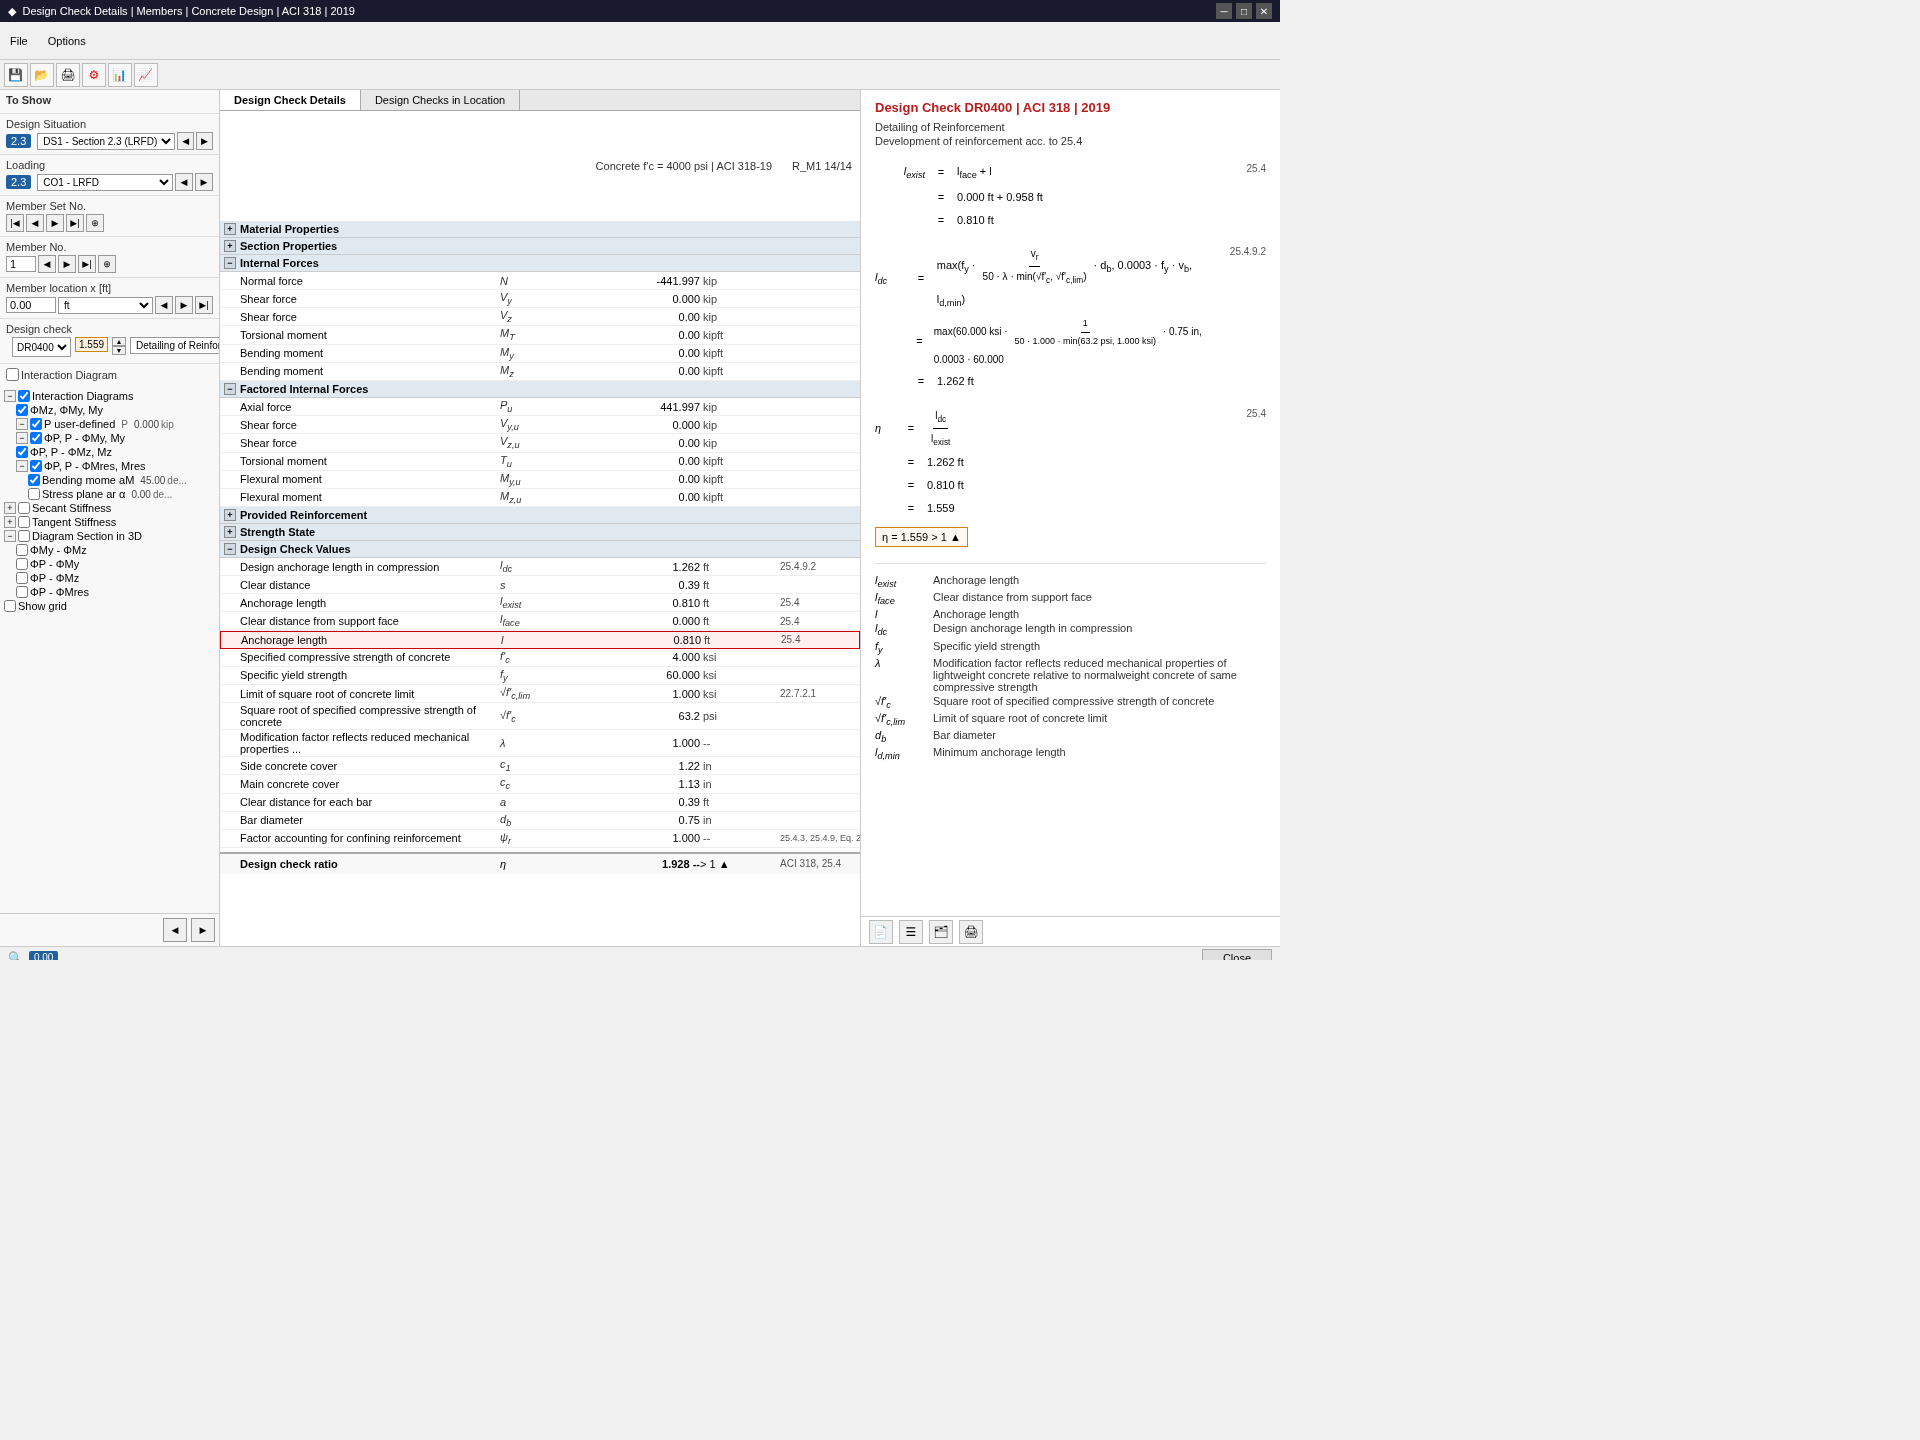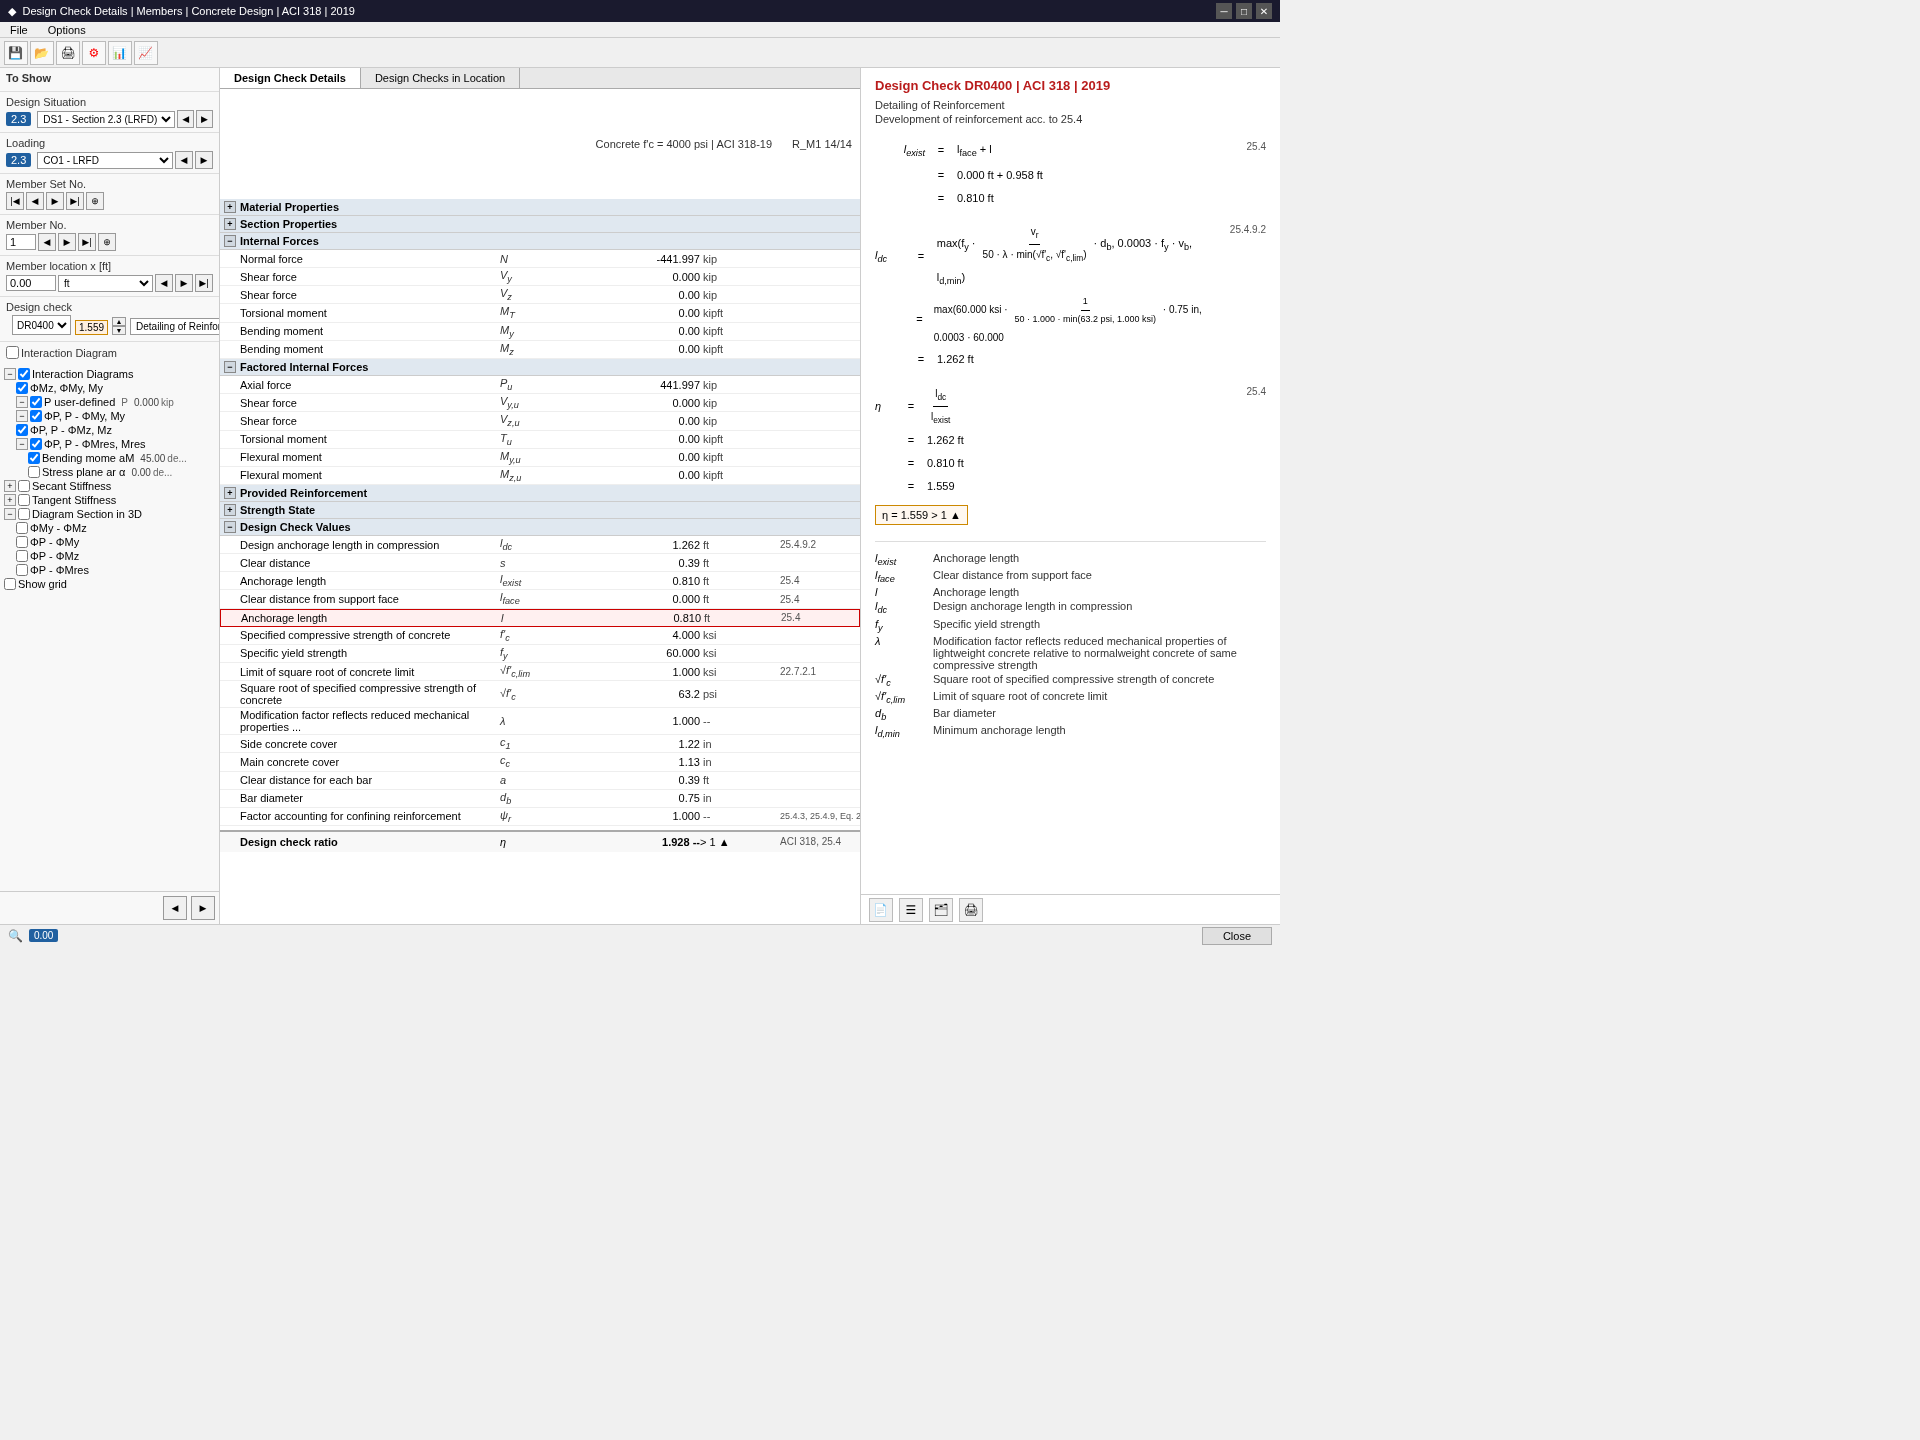--- a/index.html
+++ b/index.html
@@ -5,21 +5,21 @@
     * { box-sizing: border-box; margin: 0; padding: 0; }
     body { font-family: 'Segoe UI', Arial, sans-serif; font-size: 11px; background: #f0f0f0; color: #000; width: 1280px; height: 960px; overflow: hidden; }
     
     
     .title-bar { background: #1a1a2e; color: white; height: 22px; display: flex; align-items: center; justify-content: space-between; padding: 0 8px; font-size: 11px; }
     .title-bar-left { display: flex; align-items: center; gap: 6px; }
     .title-bar-controls { display: flex; gap: 4px; }
     .title-btn { width: 16px; height: 16px; background: #555; border: none; color: white; font-size: 10px; cursor: pointer; display: flex; align-items: center; justify-content: center; }
     
     
-    .menu-bar { background: #f0f0f0; height: 16px; display: flex; align-items: center; padding: 0 4px; border-bottom: 1px solid #ccc; gap: 8px; }
+    .menu-bar { background: #f0f0f0; height: 38px; display: flex; align-items: center; padding: 0 4px; border-bottom: 1px solid #ccc; gap: 8px; }
     .menu-item { padding: 2px 6px; font-size: 11px; cursor: pointer; }
     
     
     .toolbar { background: #f0f0f0; height: 30px; display: flex; align-items: center; padding: 0 4px; border-bottom: 1px solid #ccc; gap: 2px; }
     .toolbar-btn { width: 24px; height: 24px; border: 1px solid #bbb; background: #f8f8f8; cursor: pointer; display: flex; align-items: center; justify-content: center; font-size: 12px; }
     
     
     .main-layout { display: flex; height: calc(960px - 74px - 30px); }
     
     
@@ -27,21 +27,21 @@
     .left-section { padding: 4px 6px; border-bottom: 1px solid #ddd; }
     .section-title { font-weight: bold; font-size: 11px; margin-bottom: 3px; color: #333; }
     .blue-badge { background: #2060a0; color: white; padding: 1px 5px; font-size: 11px; border-radius: 2px; display: inline-block; margin-right: 4px; }
     .nav-row { display: flex; align-items: center; gap: 2px; }
     .nav-btn { width: 18px; height: 18px; border: 1px solid #999; background: #f0f0f0; cursor: pointer; font-size: 9px; display: flex; align-items: center; justify-content: center; }
     .input-field { border: 1px solid #999; padding: 1px 3px; font-size: 11px; width: 60px; }
     .select-field { border: 1px solid #999; padding: 1px; font-size: 10px; flex: 1; background: white; }
     .label { font-size: 11px; color: #333; }
     
     
-    .design-check-row { display: flex; align-items: flex-end; gap: 4px; padding: 2px 6px; }
+    .design-check-row { display: flex; align-items: flex-start; gap: 4px; padding: 2px 6px; }
     .design-check-select { border: 1px solid #999; font-size: 10px; flex: 1; background: white; height: 20px; }
     .up-down { display: flex; flex-direction: column; }
     .tiny-btn { width: 14px; height: 9px; border: 1px solid #999; background: #f0f0f0; font-size: 7px; cursor: pointer; line-height: 1; display: flex; align-items: center; justify-content: center; }
     
     
     .tree-panel { flex: 1; overflow-y: auto; padding: 4px; }
     .tree-item { display: flex; align-items: center; gap: 2px; padding: 1px 0; cursor: pointer; font-size: 11px; }
     .tree-toggle { width: 12px; height: 12px; border: 1px solid #999; background: #f0f0f0; font-size: 9px; display: flex; align-items: center; justify-content: center; cursor: pointer; flex-shrink: 0; }
     .tree-checkbox { width: 12px; height: 12px; flex-shrink: 0; }
     .tree-indent { margin-left: 12px; }

